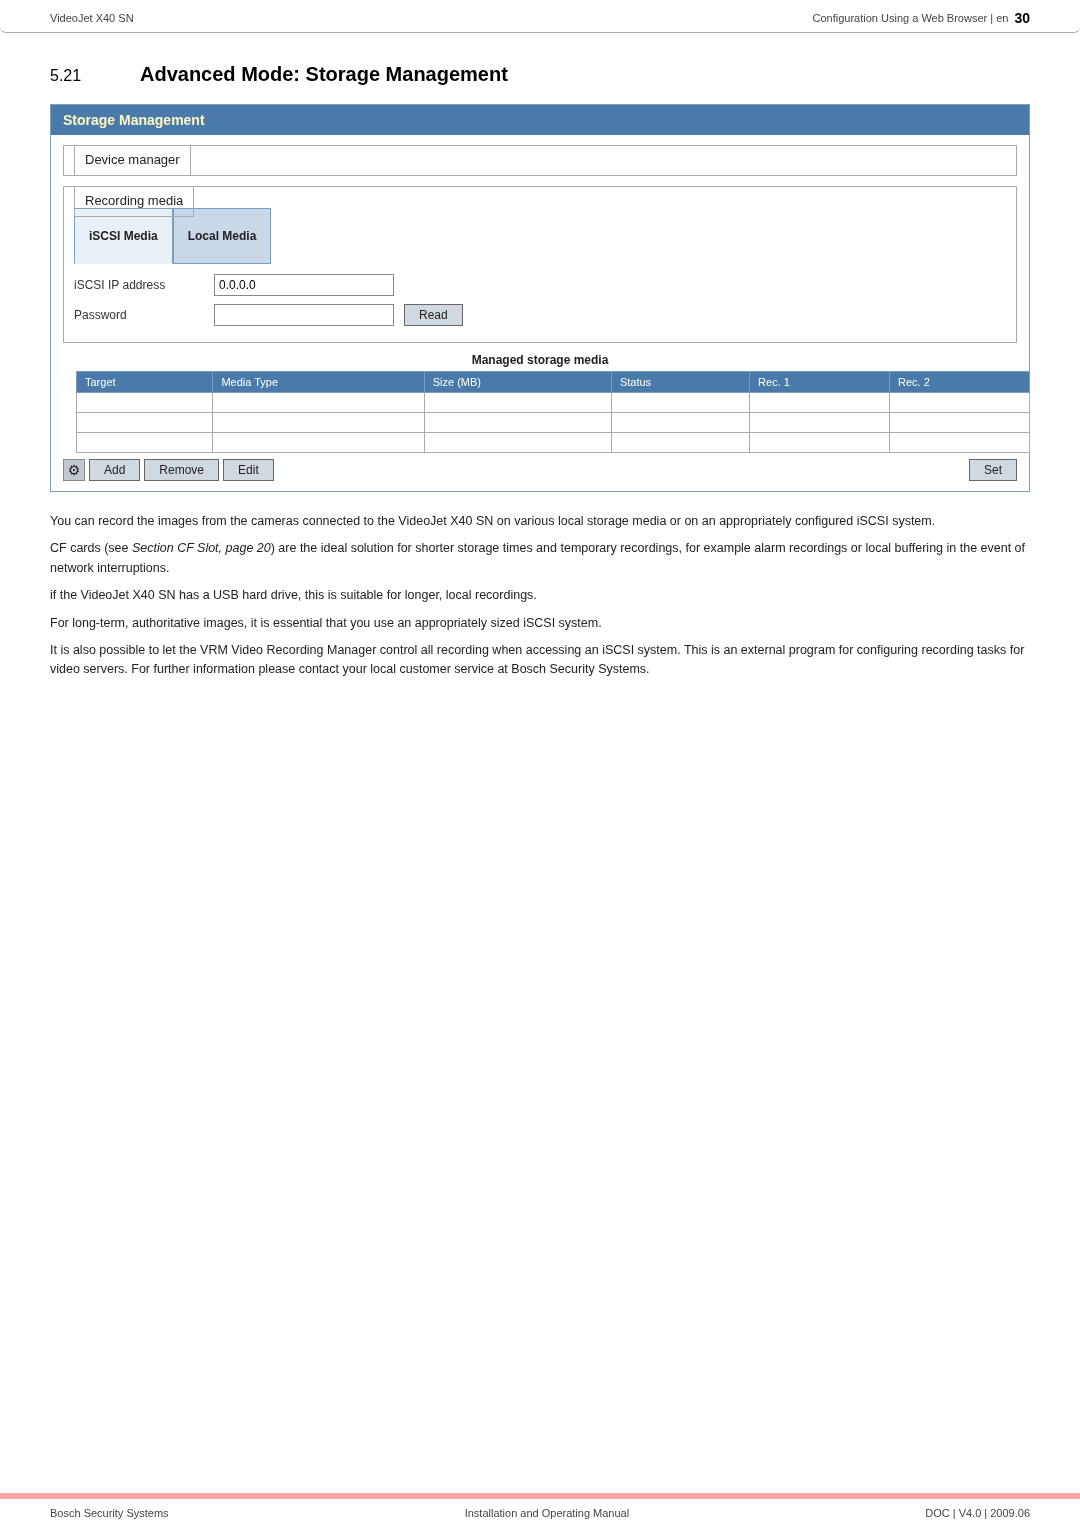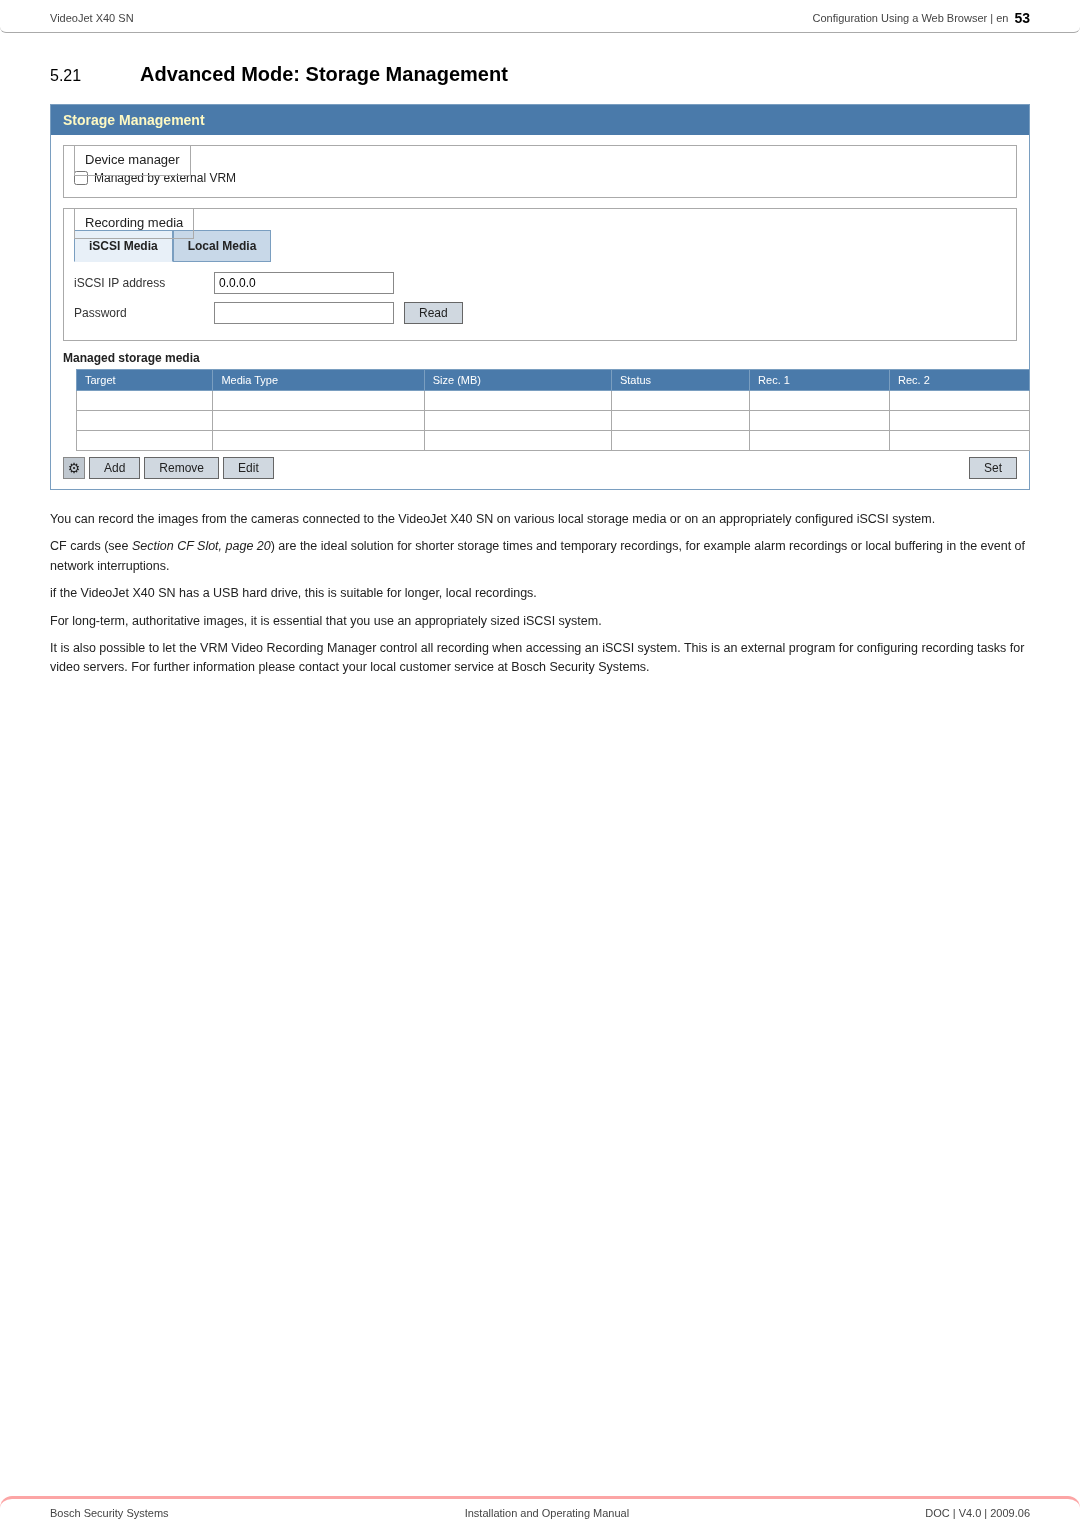--- a/index.html
+++ b/index.html
@@ -97,21 +97,21 @@
       height: 14px;
     }
 
     
     .tab-bar {
       display: flex;
       gap: 0;
       margin-bottom: 10px;
     }
     .tab {
-      padding: 8px 14px;
+      padding: 20px 14px;
       border: 1px solid #7a9ec0;
       background: #c8d8e8;
       font-size: 12px;
       font-weight: bold;
       cursor: pointer;
       color: #222;
     }
     .tab.active {
       background: #e8f0f8;
       border-bottom: 1px solid #e8f0f8;
@@ -161,20 +161,21 @@
       border: 1px solid #7a9ec0;
       margin-bottom: 10px;
     }
 
     
     .managed-label {
       font-weight: bold;
       font-size: 12px;
       color: #222;
       margin-bottom: 4px;
+      text-align: center;
     }
     .storage-table {
       width: 100%;
       border-collapse: collapse;
       font-size: 11px;
       margin-left: 13px;
     }
     .storage-table th {
       background: #4a7aaa;
       color: #fff;
@@ -238,66 +239,61 @@
     .body-text a, .body-text em {
       font-style: italic;
     }
 
     
     .page-footer {
       position: absolute;
       bottom: 0;
       left: 0;
       right: 0;
-      border-top: 3px solid #fca5a5;
+      border-top: 6px solid #fca5a5;
       padding: 8px 50px;
       display: flex;
       justify-content: space-between;
       font-size: 11px;
       color: #444;
-      border-radius: 12px;
     }
 
     .overwrite-row {
       display: flex;
       align-items: center;
       font-size: 11px;
       gap: 6px;
     }
   </style>
 </head>
 <body>
 
 <div class="page-header">
   <span>VideoJet X40 SN</span>
   <div class="right-header">
     <span>Configuration Using a Web Browser | en</span>
-    <span class="page-num">53</span>
+    <span class="page-num">30</span>
   </div>
 </div>
 
 <div class="content">
 
   <div class="section-heading">
     <span class="section-num">5.21</span>
     <span class="section-title">Advanced Mode: Storage Management</span>
   </div>
 
   <div class="panel">
     <div class="panel-header">
       <span>Storage Management</span>
     </div>
     <div class="panel-body">
 
       <div class="group-box">
         <span class="group-box legend">Device manager</span>
-        <div class="checkbox-row">
-          <input type="checkbox" style="">
-          <span>Managed by external VRM</span>
-        </div>
       </div>
 
       <div class="group-box">
         <span class="group-box legend">Recording media</span>
 
         
         <div class="tab-bar">
           <div class="tab active">
             <span>iSCSI Media</span>
           </div>

